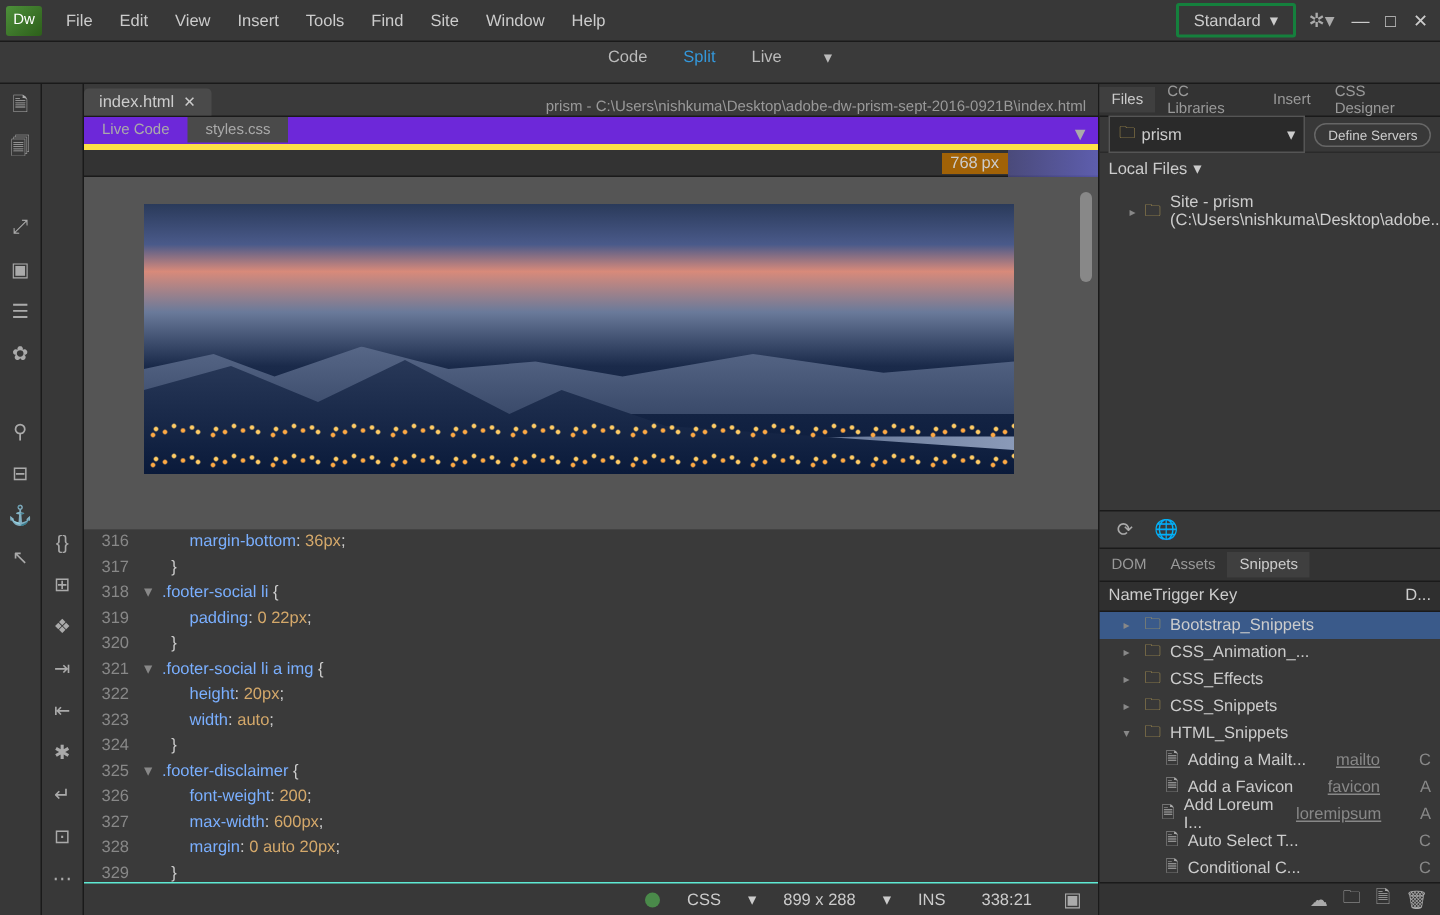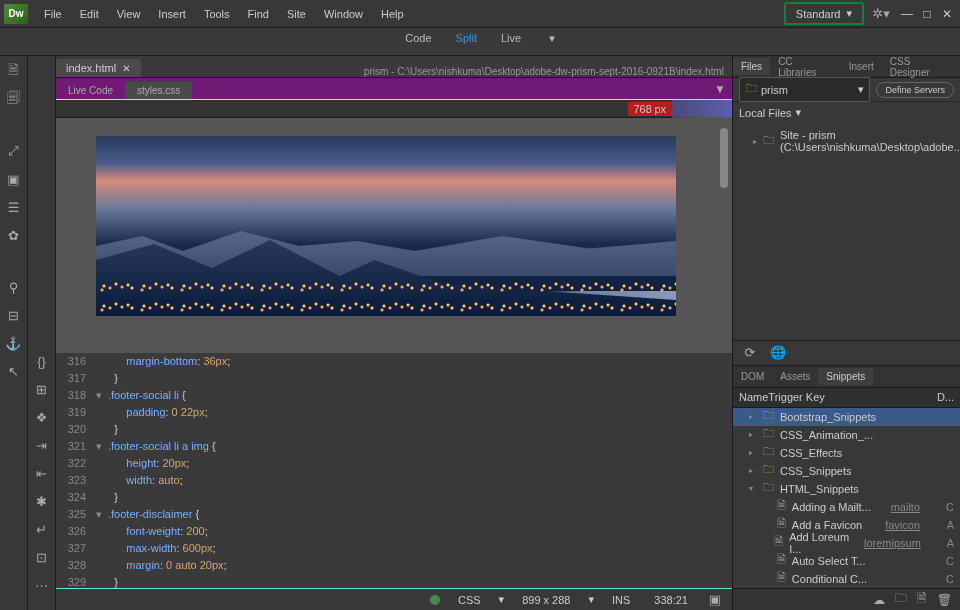--- a/index.html
+++ b/index.html
@@ -1,44 +1,44 @@
 <!DOCTYPE html>
 <html><head>
 <meta charset="utf-8">
 <style>
 *{margin:0;padding:0;box-sizing:border-box;font-family:"Segoe UI",Arial,sans-serif;font-size:11px;color:#ccc;user-select:none}
 body{background:#2d2d2d;width:960px;height:610px;overflow:hidden;position:relative}
 .title-bar{height:28px;background:#383838;display:flex;align-items:center;padding:0 4px;border-bottom:1px solid #1a1a1a}
-.logo{width:24px;height:20px;background:linear-gradient(135deg,#4d8f3a,#2d5f1a);border-radius:2px;display:flex;align-items:center;justify-content:center;font-weight:bold;font-size:10px;color:#fff;margin-right:8px}
+.logo{width:24px;height:20px;background:linear-gradient(135deg,#4d8f3a,#2d5f1a);border-radius:2px;display:flex;align-items:center;justify-content:center;font-weight:normal;font-size:10px;color:#fff;margin-right:8px}
 .menus{display:flex;gap:2px}
 .menus span{padding:4px 8px;cursor:pointer}
 .title-right{margin-left:auto;display:flex;align-items:center;gap:8px}
 .workspace-sel{padding:3px 10px;border:2px solid #15803d;border-radius:2px;display:flex;align-items:center;gap:6px;cursor:pointer}
 .win-btns{display:flex;gap:2px}
 .win-btn{width:18px;height:16px;display:flex;align-items:center;justify-content:center;cursor:pointer;font-size:12px}
 .view-bar{height:28px;background:#3a3a3a;display:flex;align-items:flex-start;justify-content:center;gap:0;border-bottom:1px solid #1a1a1a}
 .view-bar span{padding:4px 12px;cursor:pointer;color:#bbb}
 .view-bar .active{color:#3498db}
 .vb-arrow{margin-left:4px}
 .main{display:flex;height:554px}
 .tool-col{width:28px;background:#383838;border-right:1px solid #1a1a1a;display:flex;flex-direction:column;align-items:center;padding-top:6px;gap:10px}
 .tool-col.second{width:28px}
 .tool-ico{width:18px;height:18px;display:flex;align-items:center;justify-content:center;cursor:pointer;color:#aaa;font-size:13px}
 .tool-sep{height:14px}
 .doc-area{flex:1;display:flex;flex-direction:column;background:#2d2d2d;min-width:0}
 .tab-bar{height:22px;background:#3a3a3a;display:flex;align-items:flex-end;border-bottom:1px solid #1a1a1a}
 .file-tab{background:#4a4a4a;padding:3px 10px;border-top-left-radius:3px;border-top-right-radius:3px;display:flex;align-items:center;gap:6px;font-size:10px}
 .tab-x{font-size:10px;cursor:pointer}
 .file-path{margin-left:auto;padding-right:8px;font-size:10px;color:#999;white-space:nowrap;overflow:hidden}
-.sub-bar{height:22px;background:#701a75;display:flex;align-items:flex-end;border-bottom:1px solid #fde047;position:relative}
+.sub-bar{height:22px;background:#6d28d9;display:flex;align-items:flex-start;border-bottom:4px solid #fde047;position:relative}
 .sub-tab{padding:3px 12px;font-size:10px;color:#aaa;cursor:pointer}
 .sub-tab.active{background:#4a4a4a}
 .funnel{position:absolute;right:6px;top:4px;color:#aaa;font-size:12px}
 .ruler{height:18px;background:#333;border-bottom:1px solid #1a1a1a;position:relative}
-.ruler-label{position:absolute;right:60px;top:2px;background:#b91c1c;padding:1px 6px;font-size:9px;color:#ddd}
+.ruler-label{position:absolute;right:60px;top:2px;background:#a16207;padding:1px 6px;font-size:9px;color:#ddd}
 .ruler-arrows{position:absolute;right:0;top:0;width:60px;height:18px;background:linear-gradient(90deg,#5a5aaa,#7a7aff);opacity:.6}
 .preview{height:235px;background:#555;padding:18px 20px 0 40px;position:relative;overflow:hidden}
 .preview-scroll{position:absolute;right:4px;top:10px;width:8px;height:60px;background:#888;border-radius:4px}
 .hero-img{width:580px;height:180px;background:linear-gradient(180deg,#2a3a5a 0%,#4a5a8a 15%,#d88a7a 25%,#6a7a9a 40%,#1a2a4a 60%,#0a1a3a 100%);position:relative;overflow:hidden}
 .mtn-back{position:absolute;bottom:40px;left:0;width:100%;height:50px;background:linear-gradient(180deg,#5a6a8a,#3a4a6a);clip-path:polygon(0 100%,0 40%,8% 20%,15% 50%,25% 10%,35% 40%,45% 30%,55% 50%,70% 20%,85% 45%,100% 30%,100% 100%)}
 .mtn-front{position:absolute;bottom:0;left:0;width:100%;height:80px;background:linear-gradient(180deg,#2a3a5a,#0a1a3a);clip-path:polygon(0 100%,0 30%,10% 10%,20% 40%,30% 5%,42% 50%,48% 30%,60% 60%,100% 80%,100% 100%)}
 .city-lights{position:absolute;bottom:0;left:0;width:100%;height:40px;background:radial-gradient(circle at 20% 50%,#ffcc66 1px,transparent 2px),radial-gradient(circle at 35% 60%,#ffaa44 1px,transparent 2px),radial-gradient(circle at 50% 40%,#ffcc66 1px,transparent 2px),radial-gradient(circle at 65% 55%,#ffaa44 1px,transparent 2px),radial-gradient(circle at 80% 45%,#ffcc66 1px,transparent 2px),radial-gradient(circle at 15% 70%,#ffaa44 1px,transparent 2px),radial-gradient(circle at 90% 60%,#ffcc66 1px,transparent 2px);background-size:40px 20px}
 .beach{position:absolute;bottom:0;right:0;width:40%;height:25px;background:linear-gradient(90deg,#4a5a7a,#8a9ab8);border-top-left-radius:60% 100%}
 .code-pane{flex:1;background:#3a3a3a;overflow:hidden;font-family:Consolas,monospace;font-size:12px;line-height:17px}
 .code-line{display:flex}

